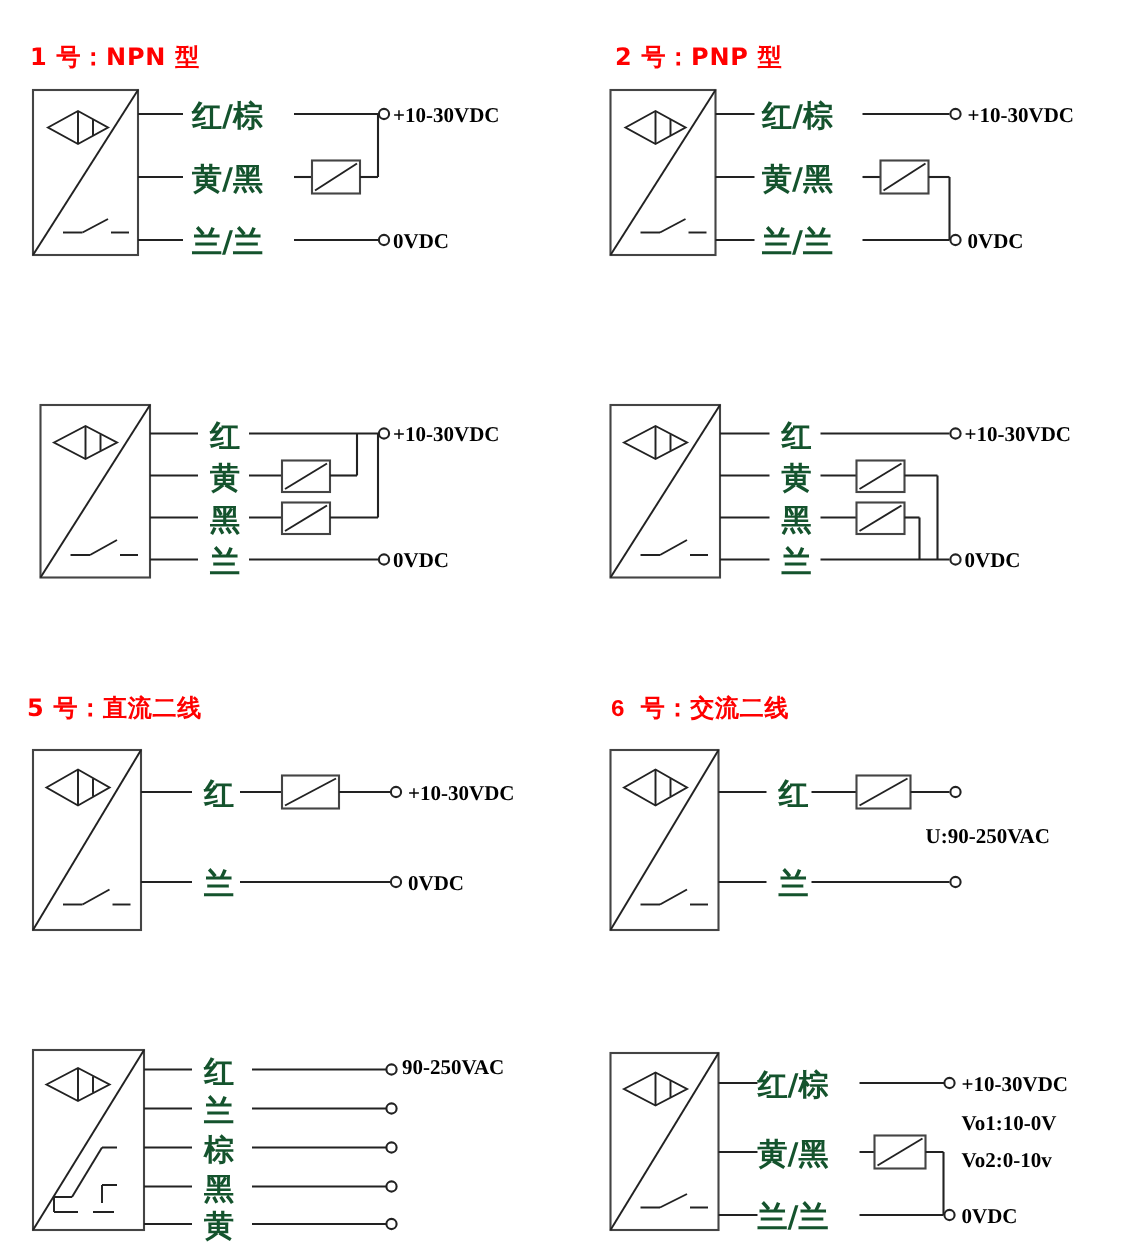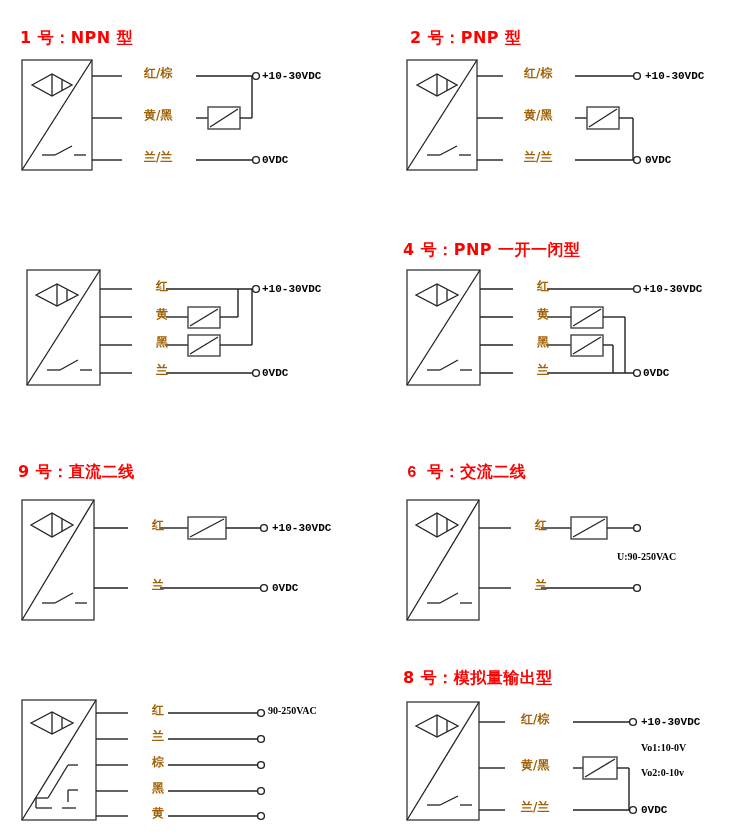--- a/index.html
+++ b/index.html
@@ -4,27 +4,27 @@
 <style>
   html,body{margin:0;padding:0;background:#ffffff;}
   body{width:750px;height:835px;position:relative;
        font-family:"Liberation Sans","DejaVu Sans",sans-serif;
        -webkit-font-smoothing:antialiased;}
   .sheet{position:absolute;left:0;top:0;width:750px;height:835px;overflow:hidden;}
   .panel{position:absolute;}
   .title{position:absolute;color:#ff0000;font-weight:bold;font-size:16px;
          white-space:nowrap;letter-spacing:0.5px;
          font-family:"DejaVu Sans","Liberation Sans",sans-serif;}
-  .wirelabel{position:absolute;color:#a16207;font-weight:bold;font-size:12px;
+  .wirelabel{position:absolute;color:#14532d;font-weight:bold;font-size:20px;
              white-space:nowrap;line-height:1;
-             font-family:"DejaVu Sans","Liberation Sans",sans-serif;margin-left:16px;}
-  .termlabel{position:absolute;color:#000000;font-weight:bold;font-size:11px;
+             font-family:"DejaVu Sans","Liberation Sans",sans-serif;}
+  .termlabel{position:absolute;color:#000000;font-weight:bold;font-size:14px;
              white-space:nowrap;line-height:1;
-             font-family:Liberation Mono, monospace;}
-  .note{position:absolute;color:#000000;font-weight:bold;font-size:10px;
+             font-family:Liberation Serif, serif;}
+  .note{position:absolute;color:#000000;font-weight:bold;font-size:14px;
         white-space:nowrap;line-height:1;
         font-family:"Liberation Serif","DejaVu Serif",serif;}
   svg{position:absolute;left:0;top:0;overflow:visible;}
   .ln{stroke:#222222;stroke-width:1.4;fill:none;}
   .bx{stroke:#444444;stroke-width:1.4;fill:#ffffff;}
   .sym{stroke:#222222;stroke-width:1.3;fill:none;}
   .dot{stroke:#222222;stroke-width:1.4;fill:#ffffff;}
 </style>
 </head>
 <body>
@@ -152,21 +152,20 @@
     <div class="wirelabel" style="left:140px;top:65px;">红</div>
     <div class="wirelabel" style="left:140px;top:93px;">黄</div>
     <div class="wirelabel" style="left:140px;top:121px;">黑</div>
     <div class="wirelabel" style="left:140px;top:149px;">兰</div>
 
     <div class="termlabel" style="left:262px;top:69px;">+10-30VDC</div>
     <div class="termlabel" style="left:262px;top:153px;">0VDC</div>
   </div>
 
   <div class="panel" style="left:375px;top:215px;width:375px;height:215px;">
-    <div class="title" style="left:28px;top:25px;">4 号：PNP 一开一闭型</div>
 
     <svg width="375" height="215">
       <rect class="bx" x="32" y="55" width="73" height="115"></rect>
       <line class="sym" x1="32" y1="170" x2="105" y2="55"></line>
       <path class="sym" d="M41 80 L62 69 L83 80 L62 91 Z"></path>
       <line class="sym" x1="62" y1="69" x2="62" y2="91"></line>
       <line class="sym" x1="72" y1="74.5" x2="72" y2="85.5"></line>
       <line class="sym" x1="52" y1="155" x2="65" y2="155"></line>
       <line class="sym" x1="65" y1="155" x2="83" y2="145"></line>
       <line class="sym" x1="85" y1="155" x2="97" y2="155"></line>
@@ -199,21 +198,21 @@
     <div class="wirelabel" style="left:146px;top:65px;">红</div>
     <div class="wirelabel" style="left:146px;top:93px;">黄</div>
     <div class="wirelabel" style="left:146px;top:121px;">黑</div>
     <div class="wirelabel" style="left:146px;top:149px;">兰</div>
 
     <div class="termlabel" style="left:268px;top:69px;">+10-30VDC</div>
     <div class="termlabel" style="left:268px;top:153px;">0VDC</div>
   </div>
 
   <div class="panel" style="left:0;top:430px;width:375px;height:220px;">
-    <div class="title" style="left:18px;top:32px;">9 号：直流二线</div>
+    <div class="title" style="left:18px;top:32px;">5 号：直流二线</div>
 
     <svg width="375" height="220">
       <rect class="bx" x="22" y="70" width="72" height="120"></rect>
       <line class="sym" x1="22" y1="190" x2="94" y2="70"></line>
       <path class="sym" d="M31 95 L52 83 L73 95 L52 107 Z"></path>
       <line class="sym" x1="52" y1="83" x2="52" y2="107"></line>
       <line class="sym" x1="62" y1="89" x2="62" y2="101"></line>
       <line class="sym" x1="42" y1="173" x2="55" y2="173"></line>
       <line class="sym" x1="55" y1="173" x2="73" y2="163"></line>
       <line class="sym" x1="75" y1="173" x2="87" y2="173"></line>
@@ -311,21 +310,20 @@
     <div class="wirelabel" style="left:136px;top:54px;">红</div>
     <div class="wirelabel" style="left:136px;top:80px;">兰</div>
     <div class="wirelabel" style="left:136px;top:106px;">棕</div>
     <div class="wirelabel" style="left:136px;top:132px;">黑</div>
     <div class="wirelabel" style="left:136px;top:157px;">黄</div>
 
     <div class="note" style="left:268px;top:56px;">90-250VAC</div>
   </div>
 
   <div class="panel" style="left:375px;top:650px;width:375px;height:185px;">
-    <div class="title" style="left:28px;top:18px;">8 号：模拟量输出型</div>
 
     <svg width="375" height="185">
       <rect class="bx" x="32" y="52" width="72" height="118"></rect>
       <line class="sym" x1="32" y1="170" x2="104" y2="52"></line>
       <path class="sym" d="M41 76 L62 65 L83 76 L62 87 Z"></path>
       <line class="sym" x1="62" y1="65" x2="62" y2="87"></line>
       <line class="sym" x1="72" y1="70.5" x2="72" y2="81.5"></line>
       <line class="sym" x1="52" y1="155" x2="65" y2="155"></line>
       <line class="sym" x1="65" y1="155" x2="83" y2="146"></line>
       <line class="sym" x1="85" y1="155" x2="97" y2="155"></line>

